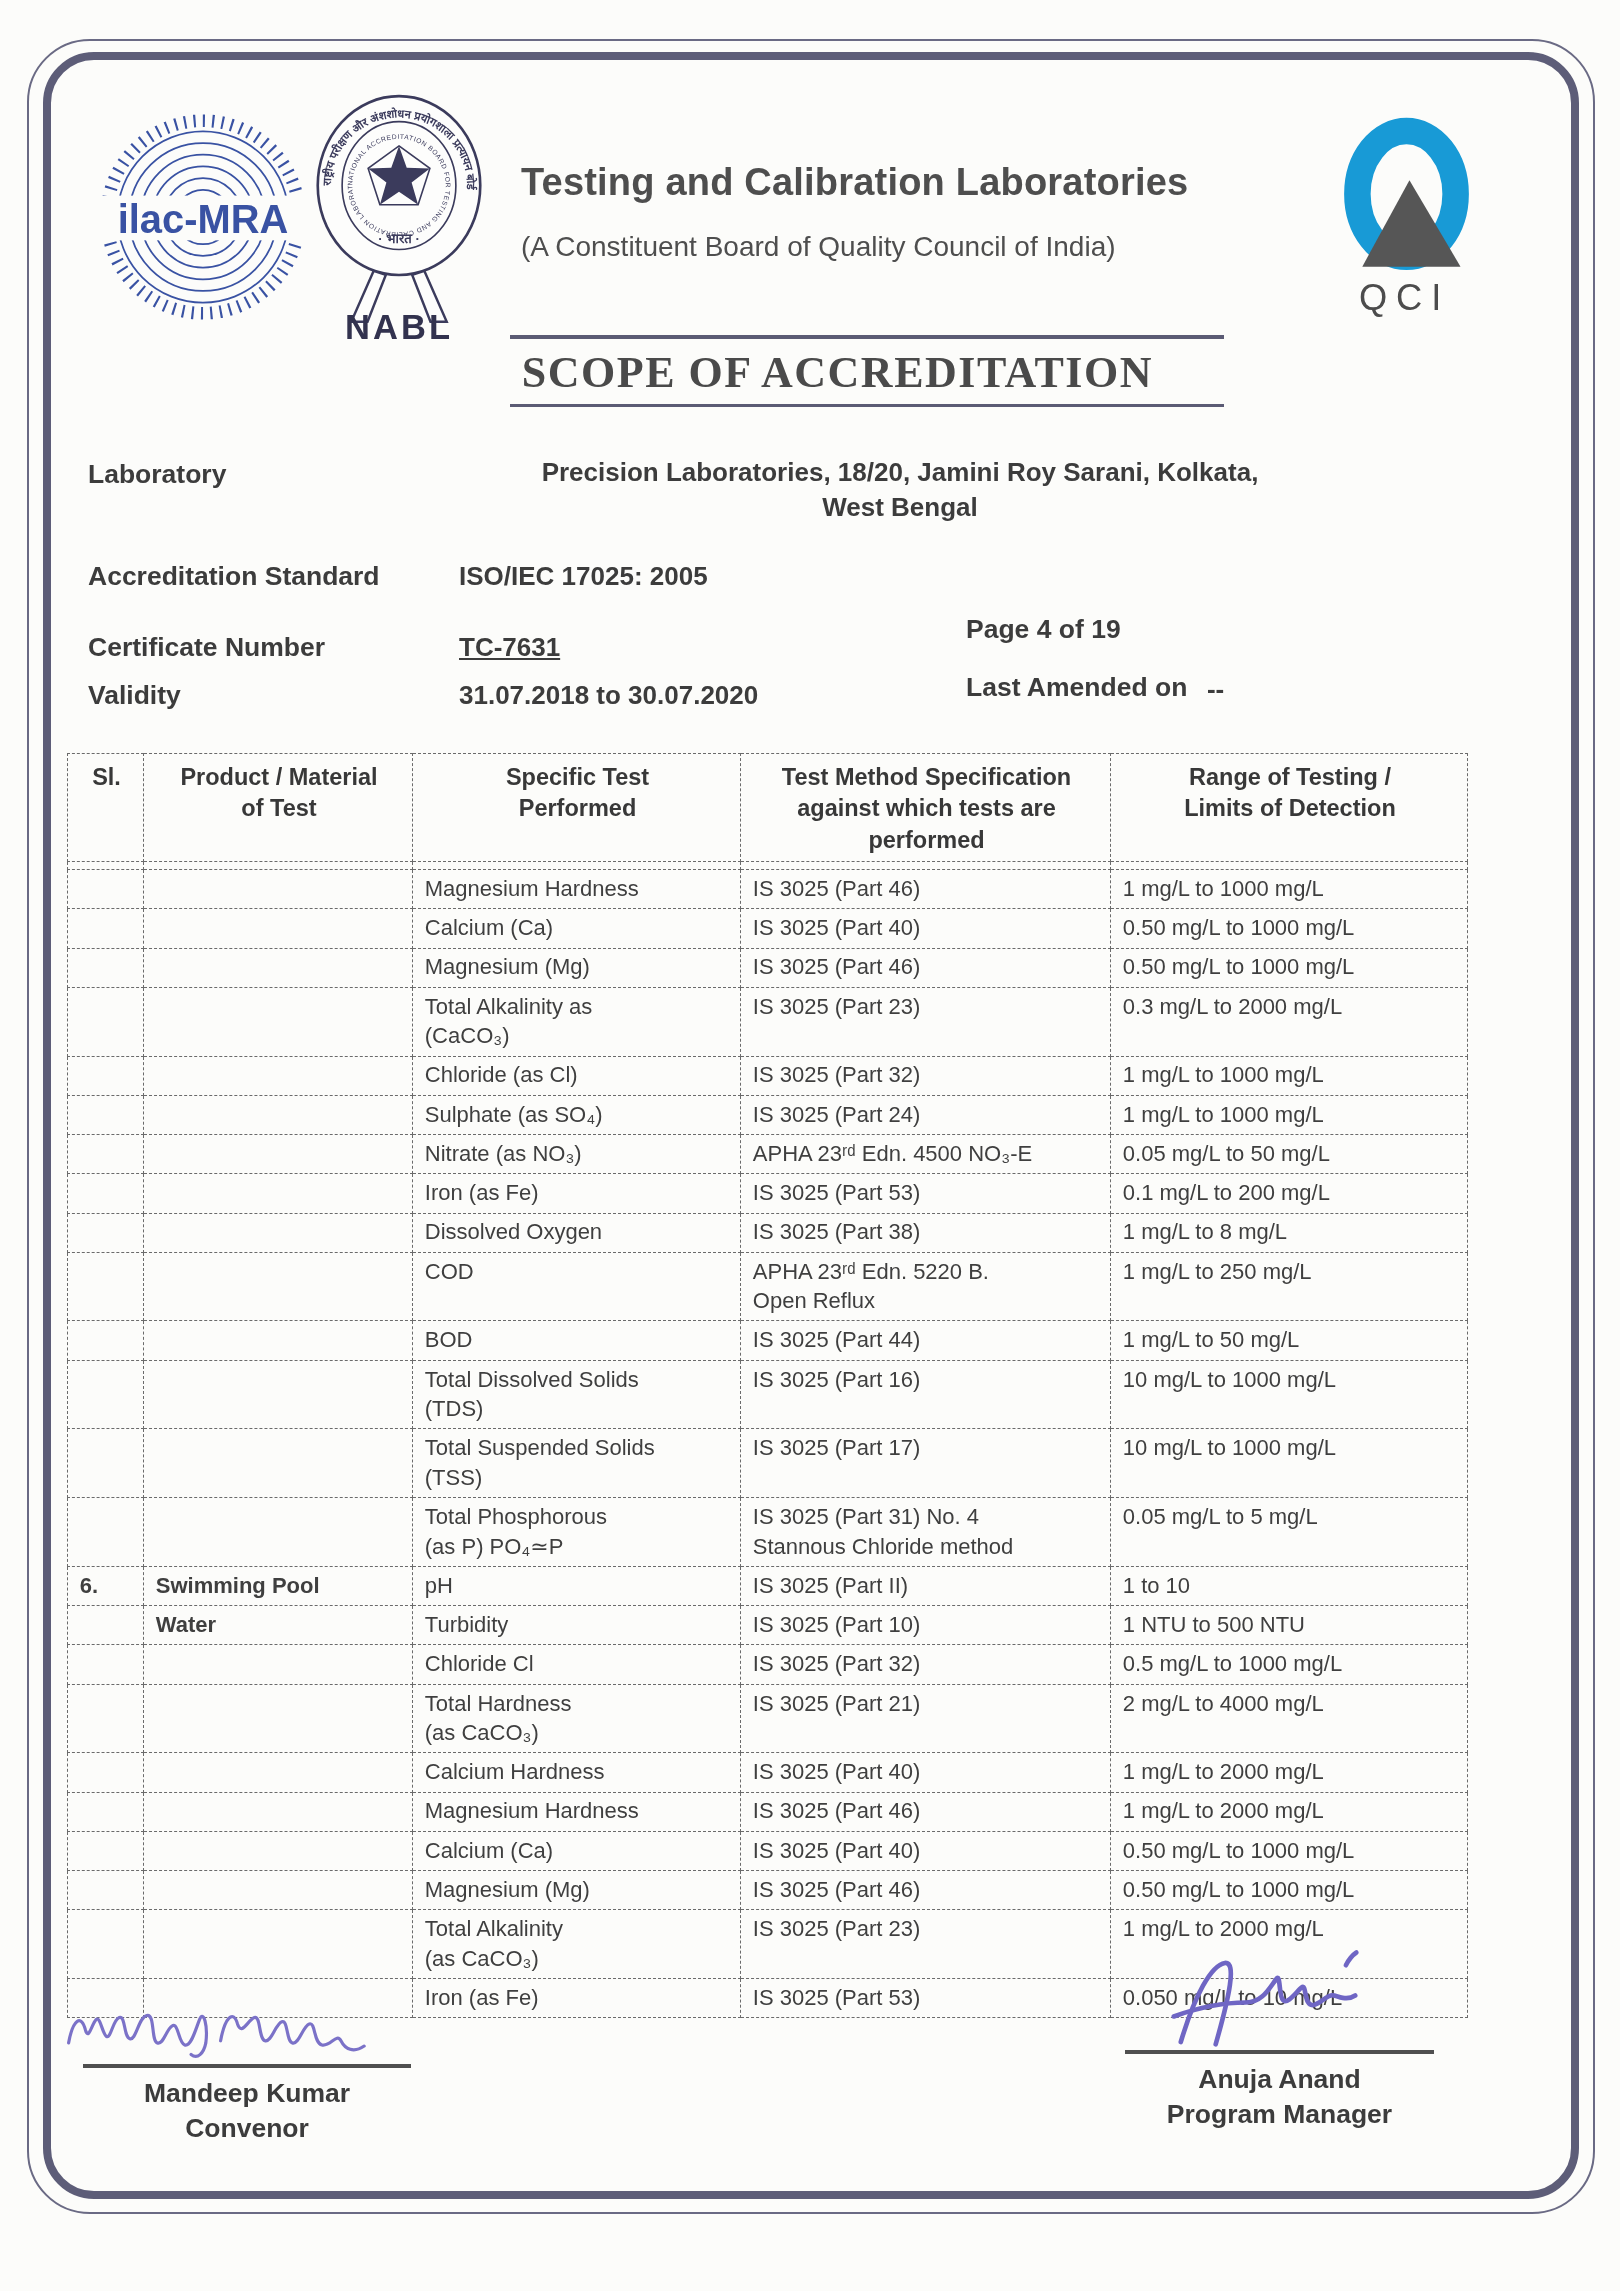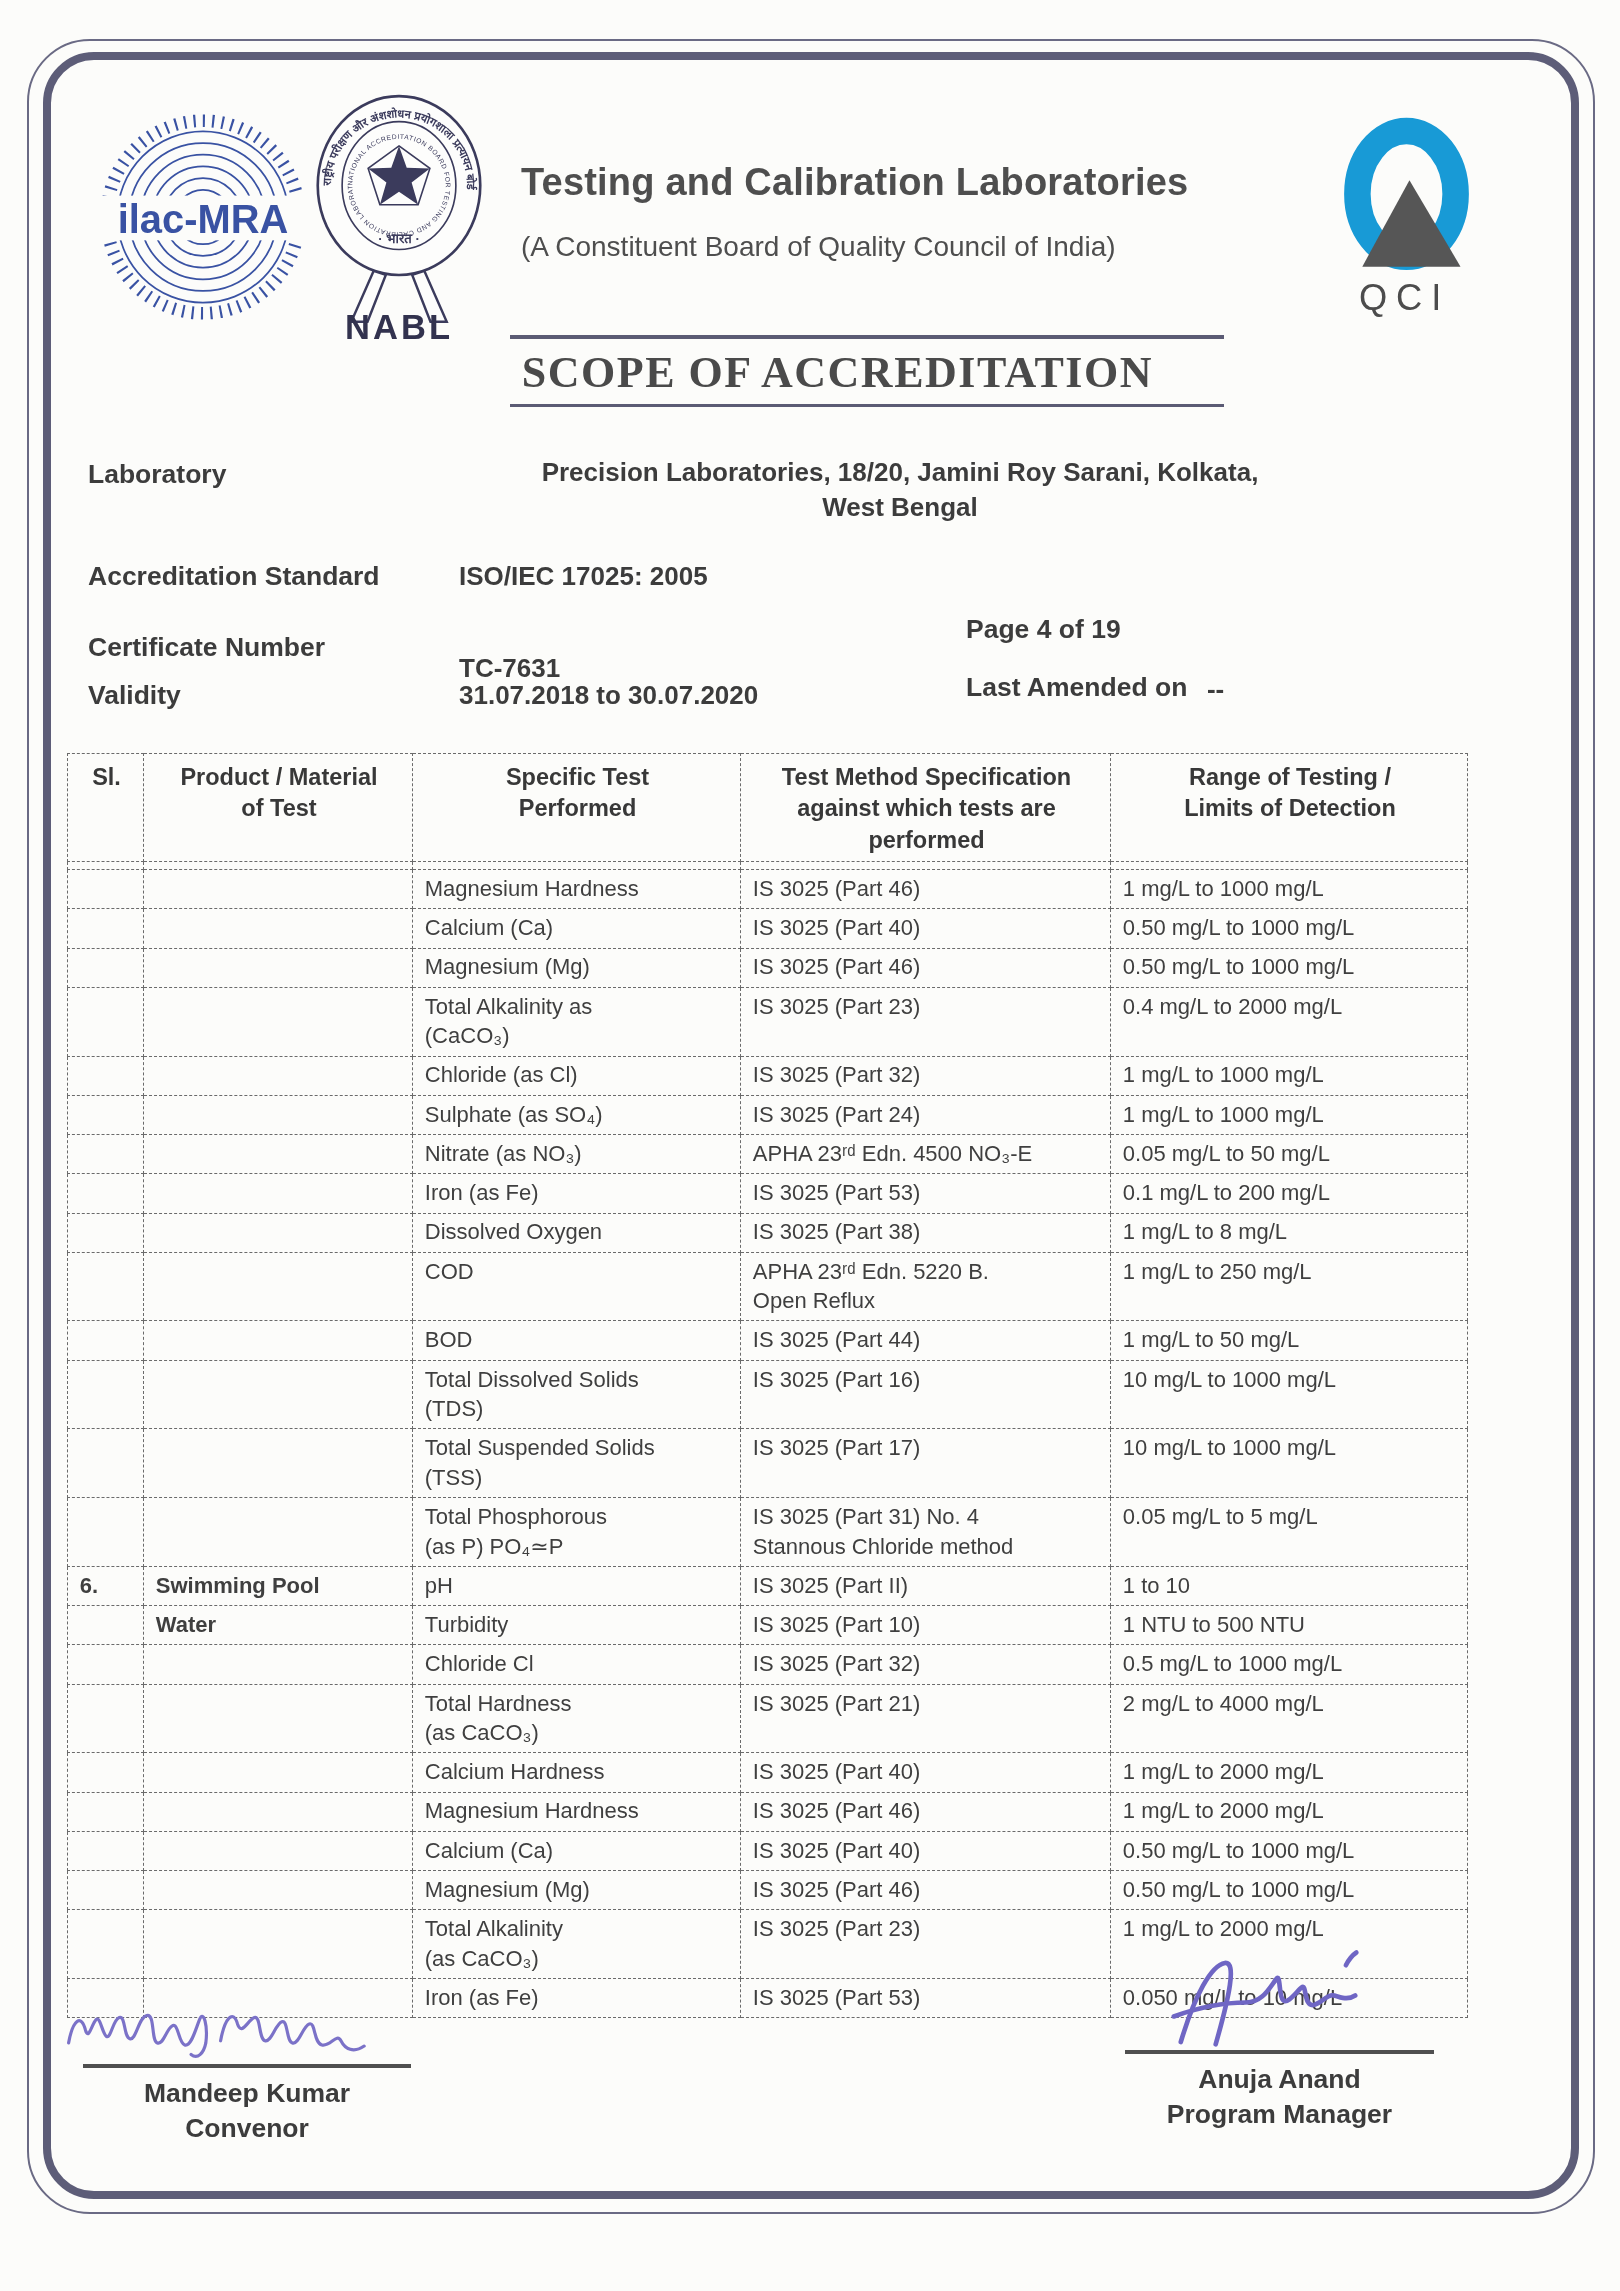--- a/index.html
+++ b/index.html
@@ -112,21 +112,21 @@
   </div>
 
   <div class="abs info-label" style="left:88px; top:459px;">Laboratory</div>
   <div class="abs info-value" style="left:459px; top:455px; width:882px;">Precision Laboratories, 18/20, Jamini Roy Sarani, Kolkata,
 West Bengal</div>
 
   <div class="abs info-label" style="left:88px; top:561px;">Accreditation Standard</div>
   <div class="abs info-value" style="left:459px; top:559px;">ISO/IEC 17025: 2005</div>
 
   <div class="abs info-label" style="left:88px; top:632px;">Certificate Number</div>
-  <div class="abs info-value" style="left:459px; top:651px;">TC-7631</div>
+  <div class="abs info-value" style="left:459px; top:630px;text-decoration:underline;">TC-7631</div>
   <div class="abs info-label" style="left:966px; top:614px;">Page 4 of 19</div>
 
   <div class="abs info-label" style="left:88px; top:680px;">Validity</div>
   <div class="abs info-value" style="left:459px; top:678px;">31.07.2018 to 30.07.2020</div>
   <div class="abs" style="left:966px; top:672px; display:flex; gap:19.6px;">
     <span class="info-label">Last Amended on</span>
     <span class="info-value">--</span>
   </div>
 
   <table class="scope-table abs" style="left:67px; top:753px;">
@@ -179,21 +179,21 @@
           <td class="col-test">Magnesium (Mg)</td>
           <td class="col-method">IS 3025 (Part 46)</td>
           <td class="col-range">0.50 mg/L to 1000 mg/L</td>
         </tr>
         <tr>
           <td class="col-sl"></td>
           <td class="col-product"></td>
           <td class="col-test">Total Alkalinity as
 (CaCO₃)</td>
           <td class="col-method">IS 3025 (Part 23)</td>
-          <td class="col-range">0.4 mg/L to 2000 mg/L</td>
+          <td class="col-range">0.3 mg/L to 2000 mg/L</td>
         </tr>
         <tr>
           <td class="col-sl"></td>
           <td class="col-product"></td>
           <td class="col-test">Chloride (as Cl)</td>
           <td class="col-method">IS 3025 (Part 32)</td>
           <td class="col-range">1 mg/L to 1000 mg/L</td>
         </tr>
         <tr>
           <td class="col-sl"></td>

